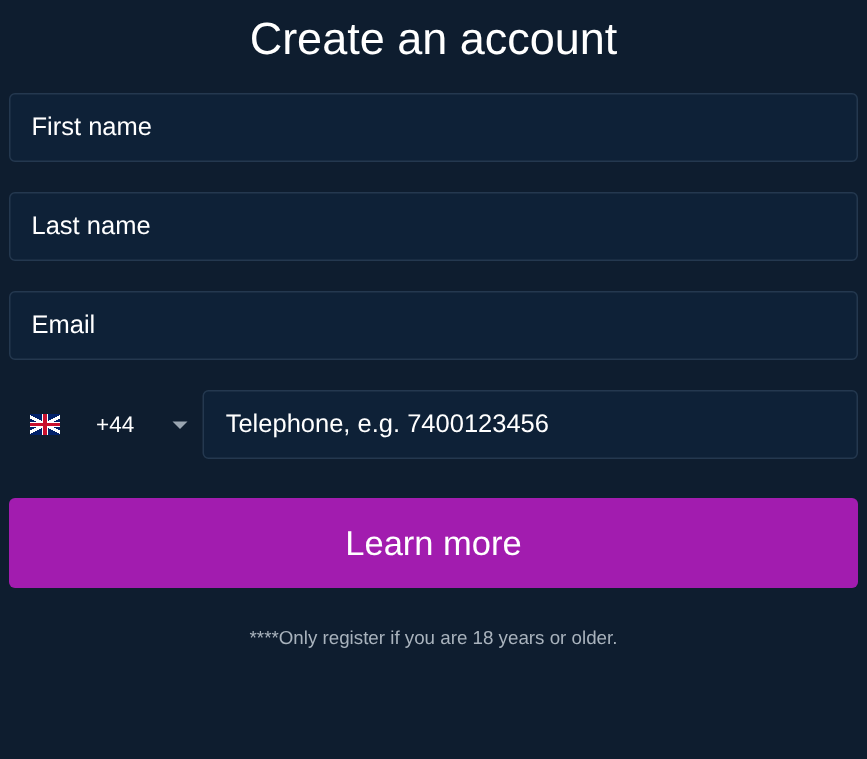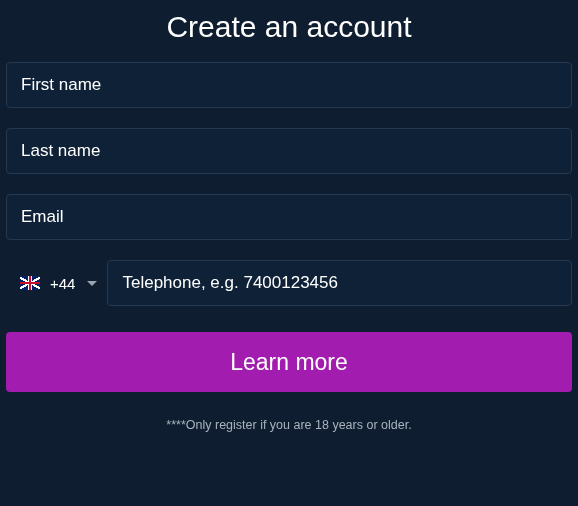--- a/index.html
+++ b/index.html
@@ -41,21 +41,21 @@
     .phone-row {
       display: flex;
       margin-bottom: 26px;
     }
     .country-select {
       display: flex;
       align-items: center;
       padding: 0 10px 0 14px;
       height: 46px;
       cursor: pointer;
-      gap: 10px;
+      gap: 24px;
     }
     .flag-icon {
       width: 20px;
       height: 14px;
       position: relative;
       background: #012169;
       overflow: hidden;
     }
     .flag-icon::before {
       content: "";

